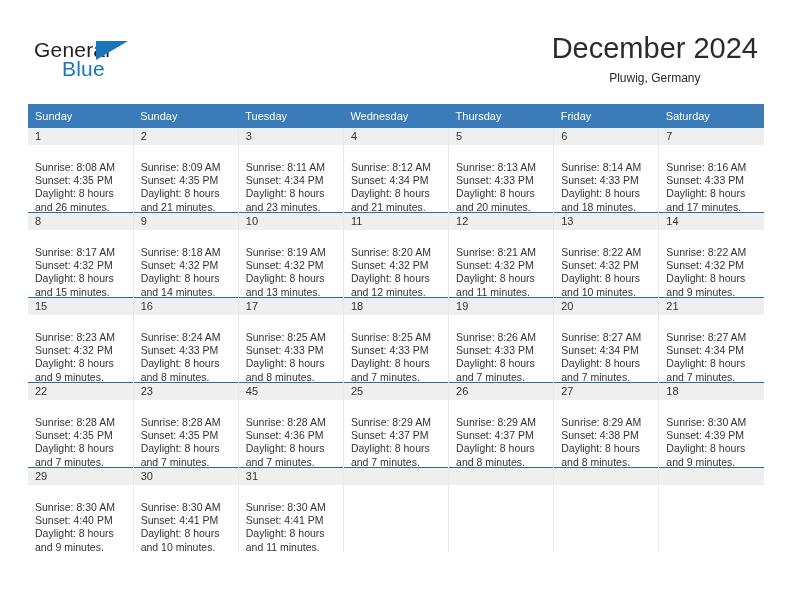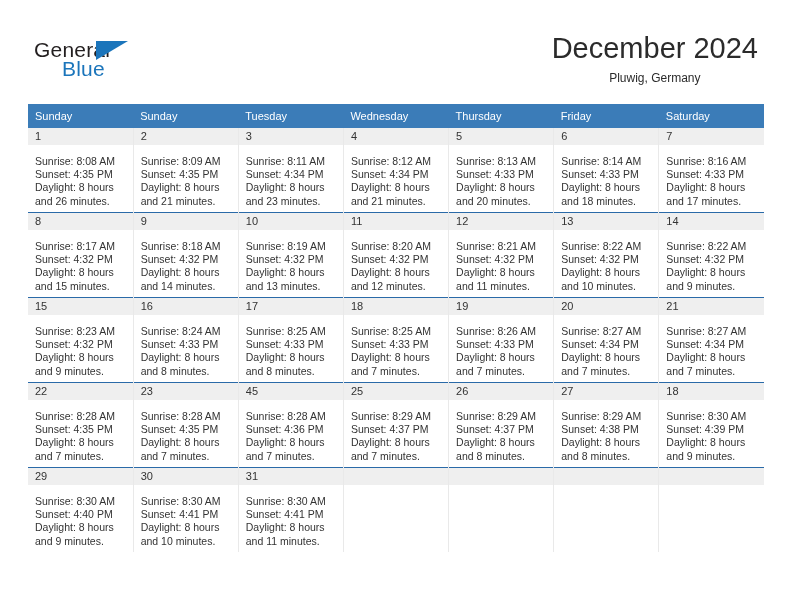--- a/index.html
+++ b/index.html
@@ -132,21 +132,21 @@
     line-height: 17px;
     padding-left: 7px;
     font-size: 11px;
     color: #333333;
   }
   .cell-empty .daynum-band {
     color: transparent;
   }
 
   .cell-text {
-    padding: 10px 6px 0 7px;
+    padding: 16px 6px 0 7px;
     font-size: 10.5px;
     line-height: 13.2px;
     color: #333333;
   }
   .cell-text div {
     white-space: nowrap;
   }
 </style>
 </head>
 <body>

